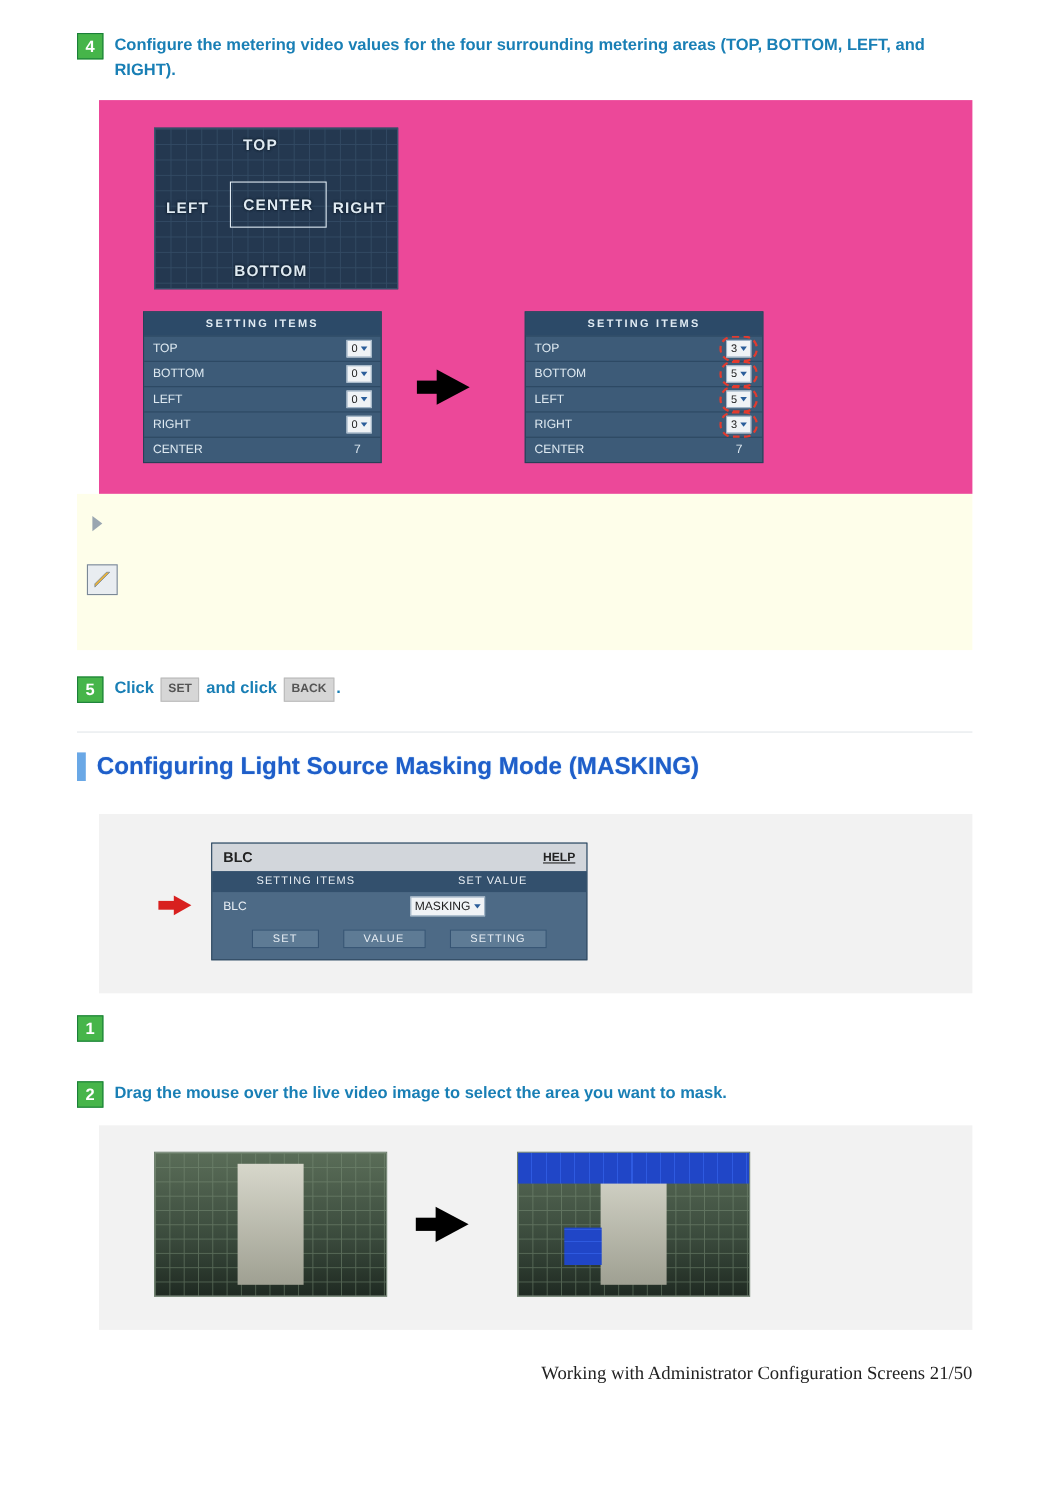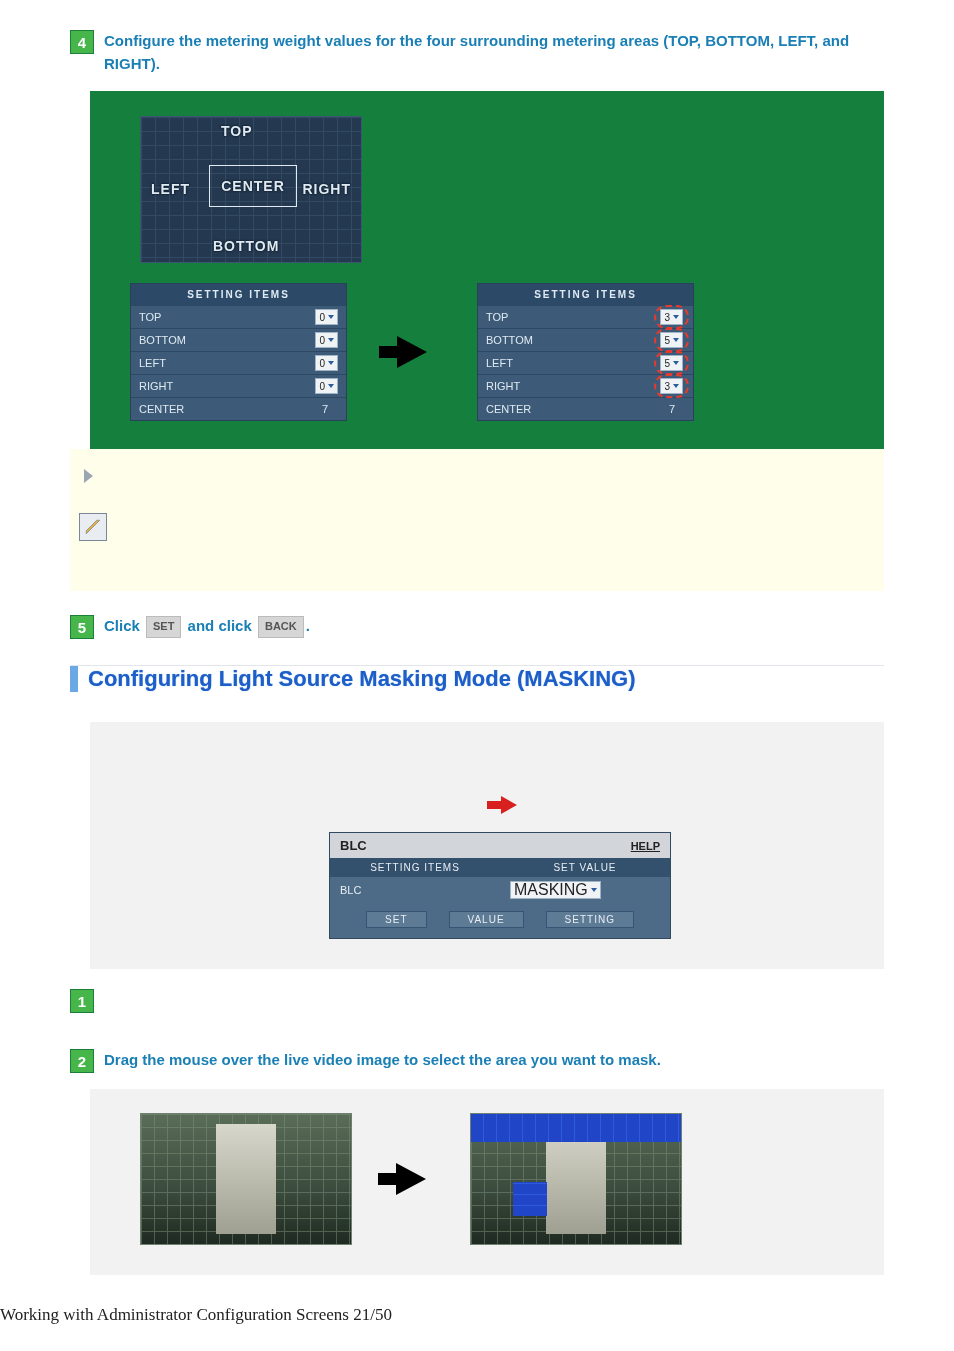--- a/index.html
+++ b/index.html
@@ -12,21 +12,21 @@
 
   
   .step{display:flex;align-items:flex-start;gap:10px;margin:0 0 16px 70px;}
   .step-num{width:22px;height:22px;display:flex;align-items:center;justify-content:center;
             font-weight:bold;font-size:15px;color:#fff;border:1px solid #1b7f39;background:#46b54a;flex:0 0 22px;}
   .step-text{color:var(--instr-blue);font-weight:bold;font-size:15px;line-height:1.5;max-width:760px;}
   .step-text .btn-chip{display:inline-block;background:#d6d6d6;color:#555;font-size:11px;font-weight:bold;
                        padding:1px 6px 2px;border:1px solid #bbb;vertical-align:1px;margin:0 2px;}
 
   
-  .panel{background:#15803d;margin:0 70px 0 90px;padding:20px 20px 28px 40px;}
+  .panel{background:#ec4899;margin:0 70px 0 90px;padding:20px 20px 28px 40px;}
 
   
   .meter-wrap{width:220px;height:145px;position:relative;margin:5px 0 20px 10px;
               background:#243850;border:1px solid #3c5670;}
   .meter-wrap::before{content:"";position:absolute;inset:0;
      background-image:linear-gradient(#3c5670 1px,transparent 1px),linear-gradient(90deg,#3c5670 1px,transparent 1px);
      background-size:14px 14px;opacity:.6;}
   .meter-lbl{position:absolute;color:#dfeaf2;font-weight:bold;font-size:14px;
              background:rgba(36,56,80,.0);text-shadow:0 0 2px #0b1826,0 0 2px #0b1826;letter-spacing:1px;}
   .lbl-top{top:6px;left:80px;}
@@ -50,29 +50,29 @@
   .arrow-big{width:0;height:0;border-top:16px solid transparent;border-bottom:16px solid transparent;border-left:30px solid #000;position:relative;}
   .arrow-big::before{content:"";position:absolute;left:-48px;top:-6px;width:20px;height:12px;background:#000;}
 
   
   .note-block{background:#fefeea;margin:0 70px 24px 70px;padding:18px 24px 50px 14px;display:flex;gap:10px;}
   .tri{width:0;height:0;border-top:7px solid transparent;border-bottom:7px solid transparent;border-left:9px solid #9aa6b1;margin-top:2px;}
   .note-icon{width:26px;height:26px;border:1px solid #7a8896;background:#e9edf1;display:flex;align-items:center;justify-content:center;margin-top:30px;margin-left:-5px;}
   .note-icon svg{width:18px;height:18px}
 
   
-  .section-heading{margin:26px 70px 30px 70px;border-top:1px solid #e2e6ea;
+  .section-heading{margin:26px 70px 30px 70px;border-top:1px solid #e2e6ea;padding-top:18px;
                    display:flex;align-items:flex-end;gap:10px;}
   .section-heading .bar{width:8px;height:26px;background:#6aa8e6;}
   .section-heading h2{margin:0;font-size:22px;color:var(--heading-blue);font-weight:900;
                       text-shadow:0 0 1px #6aa8e6;}
 
   
   .blc-panel{background:#f2f2f2;margin:0 70px 20px 90px;padding:26px 24px 30px 50px;}
-  .blc-row{display:flex;align-items:center;gap:18px;flex-direction:column;}
+  .blc-row{display:flex;gap:18px;}
   .red-arrow{width:0;height:0;border-top:9px solid transparent;border-bottom:9px solid transparent;border-left:16px solid #d8201f;position:relative;}
   .red-arrow::before{content:"";position:absolute;left:-30px;top:-4px;width:16px;height:8px;background:#d8201f;}
   .blc-card{width:340px;background:#4d6a86;border:1px solid #314a62;font-size:11px;color:#e8eef4;}
   .blc-title{display:flex;justify-content:space-between;align-items:center;background:#d2d6db;color:#222;
              font-weight:bold;padding:5px 10px;font-size:13px;}
   .blc-title .help{font-size:11px;text-decoration:underline;}
   .blc-sub{display:flex;background:#33506d;}
   .blc-sub div{flex:1;text-align:center;padding:4px 0;font-size:10px;letter-spacing:1px;}
   .blc-main{display:flex;align-items:center;height:26px;}
   .blc-main .k{flex:1;padding-left:10px;}
@@ -81,30 +81,30 @@
   .blc-btn{background:#5e7b95;border:1px solid #365473;padding:2px 18px;font-size:10px;color:#e8eef4;letter-spacing:1px;}
 
   
   .mask-panel{background:#f2f2f2;margin:0 70px 30px 90px;padding:24px 40px 30px 50px;display:flex;align-items:center;gap:34px;}
   .live-img{width:210px;height:130px;position:relative;background:linear-gradient(180deg,#5a6d58 0%,#3a4a3c 60%,#1f2a22 100%);border:1px solid #6f8170;}
   .live-img::before{content:"";position:absolute;inset:0;background-image:linear-gradient(#7d927a 1px,transparent 1px),linear-gradient(90deg,#7d927a 1px,transparent 1px);background-size:13px 13px;opacity:.5;}
   .hall{position:absolute;left:75px;top:10px;width:60px;height:110px;background:linear-gradient(#d7d7cb,#9fa092);}
   .mask-top{position:absolute;left:0;top:0;right:0;height:28px;background:repeating-linear-gradient(90deg,#2046c7 0 12px,#2e5ae0 12px 13px);}
   .mask-small{position:absolute;left:42px;bottom:28px;width:34px;height:34px;background:repeating-linear-gradient(0deg,#2046c7 0 10px,#2e5ae0 10px 11px);}
 
-  .footer{text-align:left;margin:24px 70px 0 0;font-family:"Times New Roman",serif;font-size:17px;}
+  .footer{text-align:right;margin:24px 70px 0 0;font-family:"Times New Roman",serif;font-size:17px;}
 </style>
 </head>
 <body>
 
 <div class="page">
 
   <div class="step">
     <div class="step-num">4</div>
-    <div class="step-text">Configure the metering weight values for the four surrounding metering areas (TOP, BOTTOM, LEFT, and RIGHT).</div>
+    <div class="step-text">Configure the metering video values for the four surrounding metering areas (TOP, BOTTOM, LEFT, and RIGHT).</div>
   </div>
 
   <div class="panel">
     <div class="meter-wrap">
       <span class="meter-lbl lbl-top">TOP</span>
       <span class="meter-lbl lbl-left">LEFT</span>
       <span class="meter-lbl center-box">CENTER</span>
       <span class="meter-lbl lbl-right">RIGHT</span>
       <span class="meter-lbl lbl-bottom">BOTTOM</span>
     </div>
@@ -221,21 +221,21 @@
         <div class="blc-title">
           <span>BLC</span>
           <span class="help">HELP</span>
         </div>
         <div class="blc-sub">
           <div>SETTING ITEMS</div>
           <div>SET VALUE</div>
         </div>
         <div class="blc-main">
           <span class="k">BLC</span>
-          <span class="v"><span class="selbox" style="height:16px;font-size:16px;">
+          <span class="v"><span class="selbox" style="height:16px;font-size:11px;">
                 <span>MASKING</span>
                 <span class="caret"></span>
               </span></span>
         </div>
         <div class="blc-btns">
           <span class="blc-btn">SET</span>
           <span class="blc-btn">VALUE</span>
           <span class="blc-btn">SETTING</span>
         </div>
       </div>

